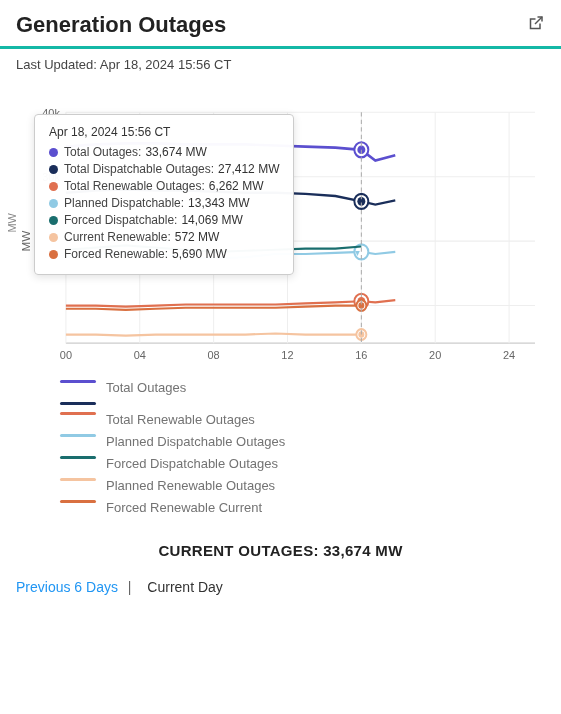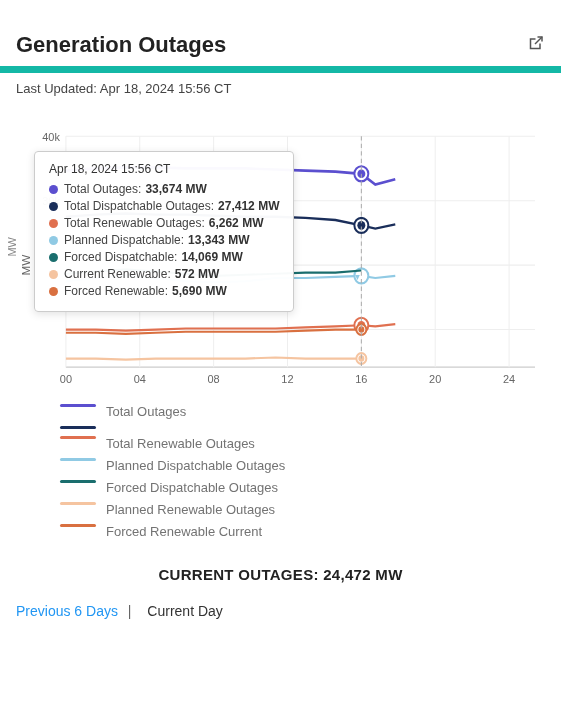--- a/index.html
+++ b/index.html
@@ -8,22 +8,21 @@
       background: #fff;
       width: 561px;
       min-height: 714px;
       color: #333;
     }
     .header {
       display: flex;
       align-items: center;
       justify-content: space-between;
       padding: 12px 16px 8px 16px;
-      border-bottom: 7px solid #14b8a6;
-      margin-top: 20px;
+      border-bottom: 3px solid #14b8a6;
     }
     .header h1 {
       font-size: 22px;
       font-weight: bold;
       color: #222;
     }
     .external-link-icon {
       color: #555;
       font-size: 16px;
       cursor: pointer;
@@ -39,21 +38,21 @@
       height: 290px;
       padding: 0 16px;
     }
     .chart-svg {
       width: 100%;
       height: 100%;
     }
     .tooltip-box {
       position: absolute;
       left: 34px;
-      top: 47px;
+      top: 34px;
       background: rgba(255,255,255,0.97);
       border: 1px solid #ccc;
       border-radius: 4px;
       padding: 10px 14px;
       font-size: 12px;
       color: #333;
       box-shadow: 0 2px 8px rgba(0,0,0,0.12);
       z-index: 10;
       min-width: 260px;
     }
@@ -69,21 +68,21 @@
       font-size: 12px;
     }
     .tooltip-dot {
       width: 9px;
       height: 9px;
       border-radius: 50%;
       margin-right: 6px;
       flex-shrink: 0;
     }
     .tooltip-label { color: #444; }
-    .tooltip-value { font-weight: bold; margin-left: 4px; }
+    .tooltip-value { font-weight: normal; margin-left: 4px; }
 
     .legend-area {
       padding: 10px 16px 6px 60px;
     }
     .legend-item {
       display: flex;
       align-items: flex-start;
       margin-bottom: 7px;
       font-size: 13px;
       color: #737373;
@@ -289,19 +288,19 @@
     <div class="legend-item">
     <div class="legend-line" style="background:#f5c4a0;"></div>
     <span>Planned Renewable Outages</span>
   </div>
     <div class="legend-item">
     <div class="legend-line" style="background:#d97040;"></div>
     <span>Forced Renewable Current</span>
   </div>
   </div>
 
-<div class="current-outages">CURRENT OUTAGES: 24,472 MW</div>
+<div class="current-outages">CURRENT OUTAGES: 33,674 MW</div>
 
 <div class="bottom-nav">
   <a>Previous 6 Days</a>
   <span>|</span>
   <span class="current-day">Current Day</span>
 </div>
 
 </body></html>

